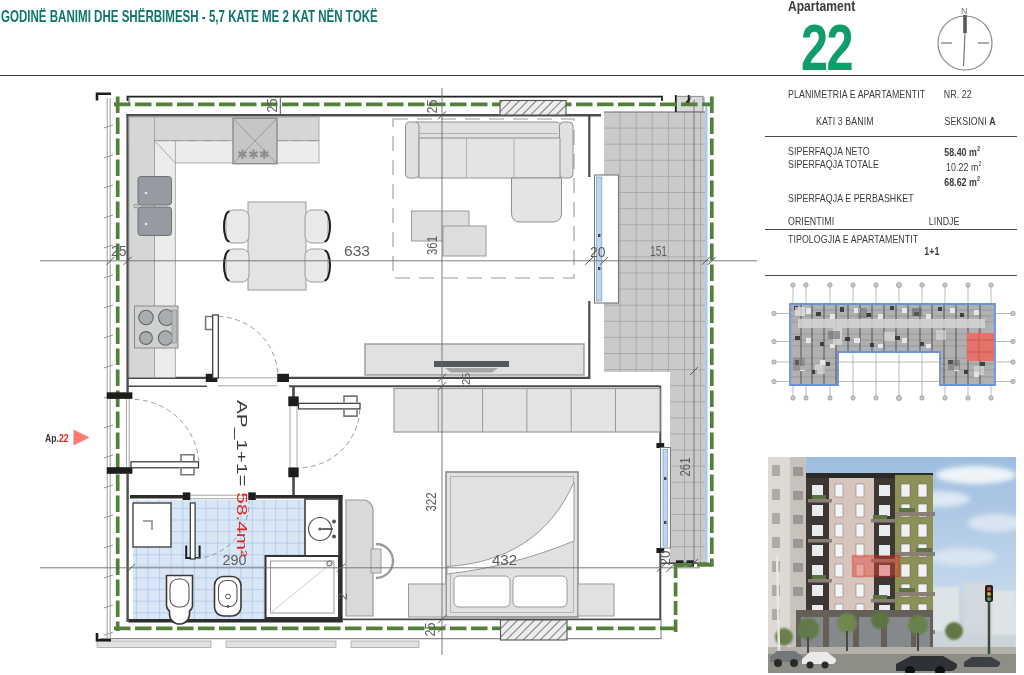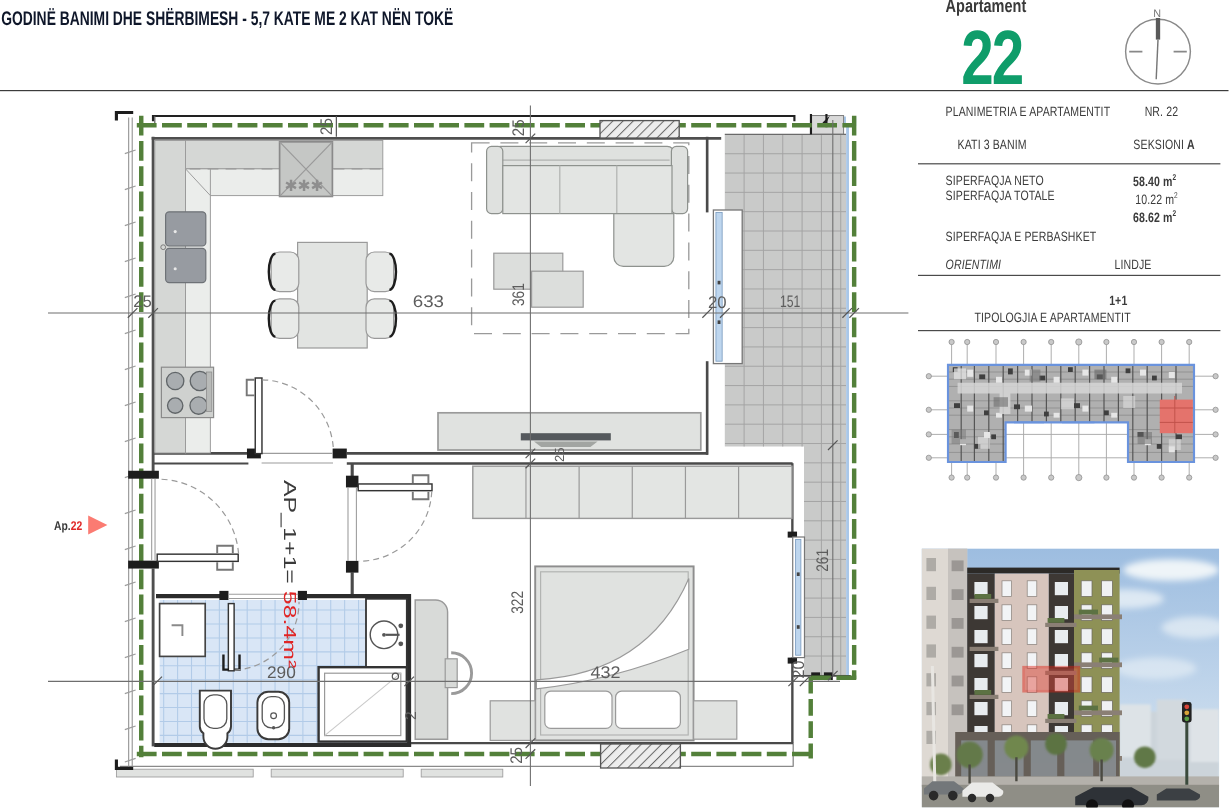--- a/index.html
+++ b/index.html
@@ -6,21 +6,21 @@
 #page{position:relative;width:1024px;height:675px;background:#ffffff;overflow:hidden;font-family:"Liberation Sans",sans-serif;}
 .abs{position:absolute;}
 .cxl{display:inline-block;transform:scaleX(0.78);transform-origin:0 50%;white-space:nowrap;}
 .cxr{display:inline-block;transform:scaleX(0.78);transform-origin:100% 50%;white-space:nowrap;}
 .lbl{font-size:11.3px;color:#3b3b3b;letter-spacing:0.1px;}
 </style>
 </head>
 <body>
 <div id="page">
 
-<div class="abs" style="left:1px;top:7px;font-size:16.5px;font-weight:bold;color:#0f172a;"><span class="cxl" style="transform:scaleX(0.70);">GODINË BANIMI DHE SHËRBIMESH - 5,7 KATE ME 2 KAT NËN TOKË</span></div>
+<div class="abs" style="left:1px;top:7px;font-size:16.5px;font-weight:bold;color:#0f766e;"><span class="cxl" style="transform:scaleX(0.70);">GODINË BANIMI DHE SHËRBIMESH - 5,7 KATE ME 2 KAT NËN TOKË</span></div>
 
 <div class="abs" style="left:0;top:75px;width:1024px;height:1.4px;background:#3c3c3c;"></div>
 
 <svg class="abs" style="left:0;top:0;" width="760" height="675" viewBox="0 0 760 675">
 <defs>
 <pattern id="hatch" width="6" height="6" patternUnits="userSpaceOnUse" patternTransform="rotate(45)">
   <rect width="6" height="6" fill="#ededed"></rect>
   <line x1="0" y1="0" x2="0" y2="6" stroke="#686868" stroke-width="1.7"></line>
 </pattern>
 <clipPath id="terraceclip">
@@ -482,34 +482,34 @@
 <svg class="abs" style="left:930px;top:2px;" width="75" height="72" viewBox="0 0 75 72">
   <circle cx="35" cy="41" r="27" fill="none" stroke="#8a8a8a" stroke-width="1.2"></circle>
   <text x="31" y="12" font-size="9" fill="#777">N</text>
   <rect x="33.2" y="13" width="3.6" height="18" fill="#5a5a5a"></rect>
   <line x1="35" y1="31" x2="33.5" y2="64" stroke="#777" stroke-width="1.2"></line>
   <line x1="11" y1="41" x2="22" y2="41" stroke="#888" stroke-width="1.4"></line>
   <line x1="48" y1="41" x2="59" y2="41" stroke="#888" stroke-width="1.4"></line>
 </svg>
 
 <div class="abs lbl" style="left:788px;top:88px;"><span class="cxl">PLANIMETRIA E APARTAMENTIT</span></div>
-<div class="abs lbl" style="left:936px;top:88px;width:46px;text-align:right;"><span class="cxr">NR. 22</span></div>
-<div class="abs lbl" style="left:788px;top:115px;padding-left:10px;"><span class="cxl">KATI 3 BANIM</span></div>
+<div class="abs lbl" style="left:936px;top:88px;width:46px;text-align:left;"><span class="cxr">NR. 22</span></div>
+<div class="abs lbl" style="left:806px;top:115px;padding-left:10px;"><span class="cxl">KATI 3 BANIM</span></div>
 <div class="abs lbl" style="left:930px;top:115px;width:53px;text-align:right;"><span class="cxr">SEKSIONI <b>A</b></span></div>
 <div class="abs" style="left:765px;top:135.5px;width:252px;height:1.2px;background:#4a4a4a;"></div>
 <div class="abs lbl" style="left:788px;top:144.5px;"><span class="cxl">SIPERFAQJA NETO</span></div>
 <div class="abs lbl" style="left:920px;top:144.5px;width:60px;text-align:right;font-weight:bold;"><span class="cxr">58.40 m<sup style="font-size:7px;">2</sup></span></div>
 <div class="abs lbl" style="left:788px;top:159.5px;margin-top:32px;"><span class="cxl">SIPERFAQJA E PERBASHKET</span></div>
 <div class="abs lbl" style="left:922px;top:159.5px;width:60px;text-align:right;"><span class="cxr">10.22 m<sup style="font-size:7px;">2</sup></span></div>
 <div class="abs lbl" style="left:788px;top:158px;text-align:right;"><span class="cxl">SIPERFAQJA TOTALE</span></div>
 <div class="abs lbl" style="left:920px;top:174.5px;width:60px;text-align:right;font-weight:bold;"><span class="cxr">68.62 m<sup style="font-size:7px;">2</sup></span></div>
-<div class="abs lbl" style="left:788px;top:214.5px;font-style:italic;"><span class="cxl">ORIENTIMI</span></div>
+<div class="abs lbl" style="left:788px;top:214.5px;"><span class="cxl">ORIENTIMI</span></div>
 <div class="abs lbl" style="left:920px;top:214.5px;width:60px;text-align:left;"><span class="cxr">LINDJE</span></div>
 <div class="abs" style="left:765px;top:228.5px;width:252px;height:1.2px;background:#4a4a4a;"></div>
-<div class="abs lbl" style="left:788px;top:259px;margin-left:24px;"><span class="cxl">TIPOLOGJIA E APARTAMENTIT</span></div>
+<div class="abs lbl" style="left:788px;top:233px;"><span class="cxl">TIPOLOGJIA E APARTAMENTIT</span></div>
 <div class="abs lbl" style="left:920px;top:244.5px;width:60px;text-align:left;font-weight:bold;"><span class="cxr">1+1</span></div>
 <div class="abs" style="left:765px;top:274.5px;width:252px;height:1.2px;background:#4a4a4a;"></div>
 
 <svg class="abs" style="left:762px;top:278px;" width="258" height="128" viewBox="762 278 258 128">
 <defs>
 <clipPath id="uclip">
           <path d="M790,304 H995 V385 H940 V352 H838 V385 H790 Z"></path>
         </clipPath>
 <pattern id="bpat" width="8" height="7" patternUnits="userSpaceOnUse">
   <rect width="8" height="7" fill="#aeaeae"></rect>

